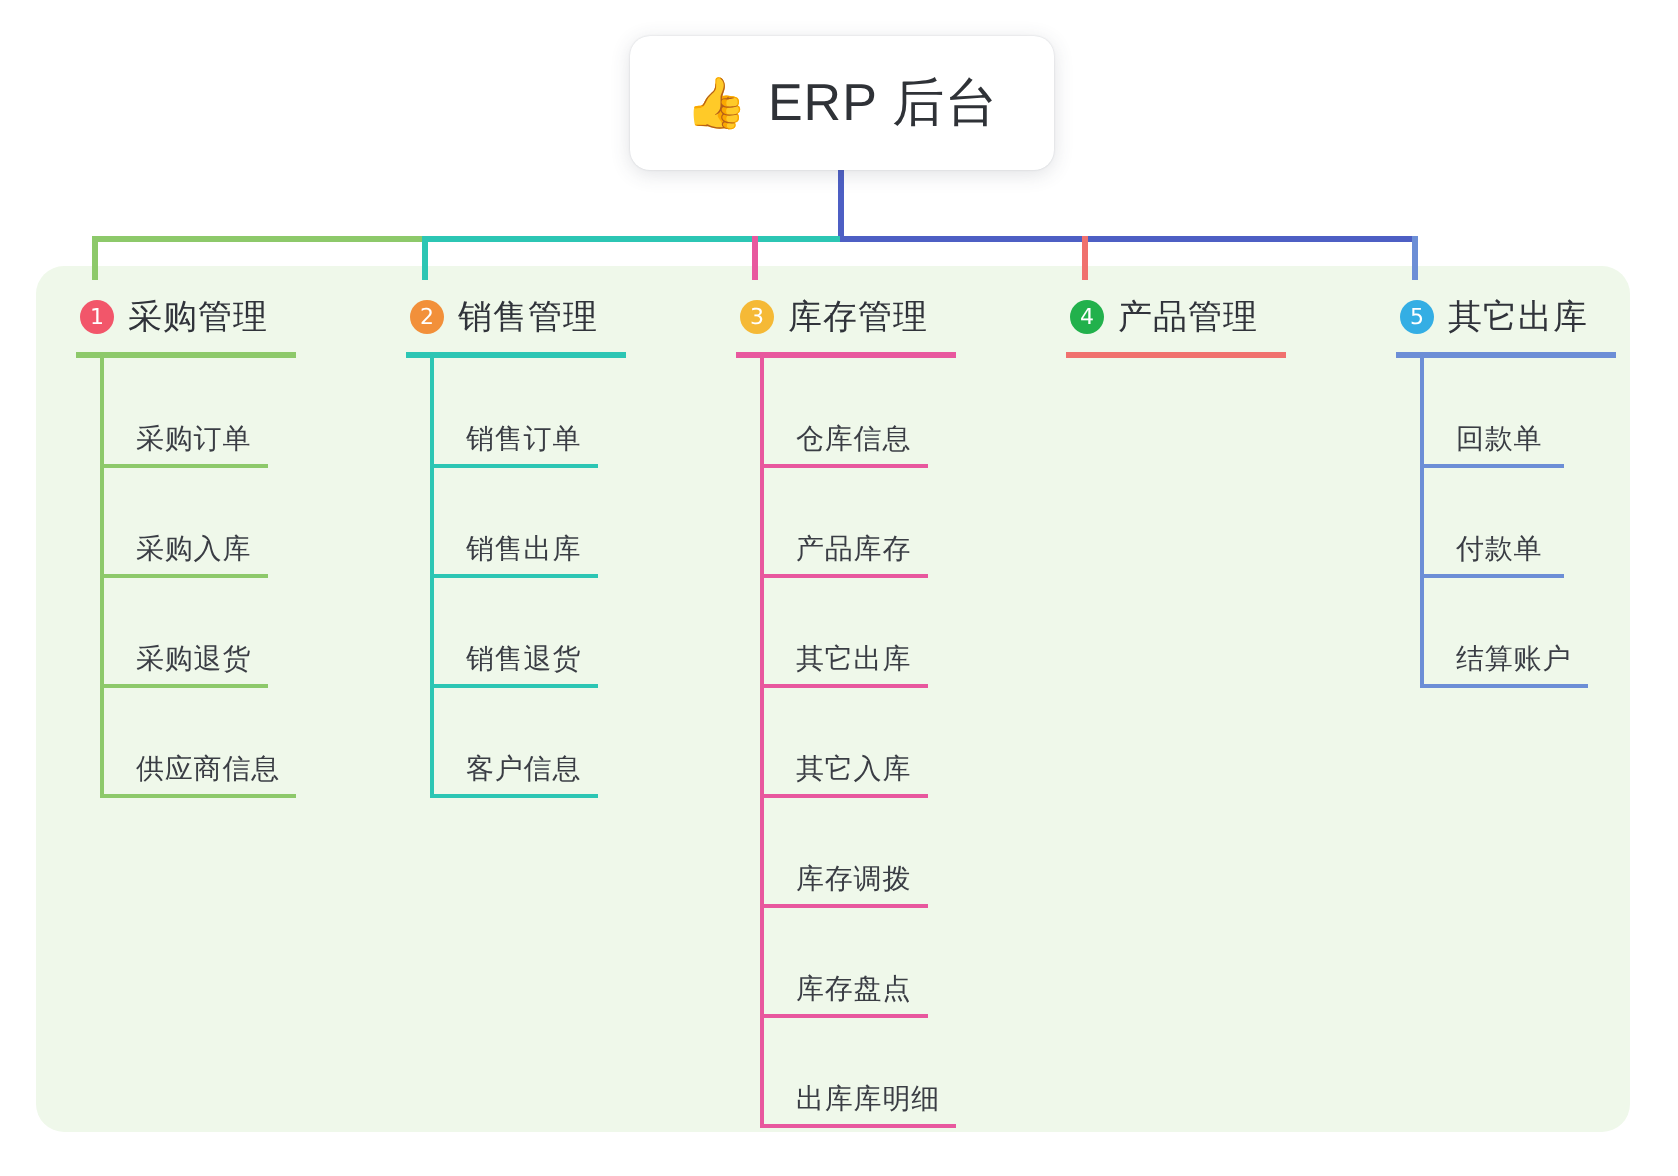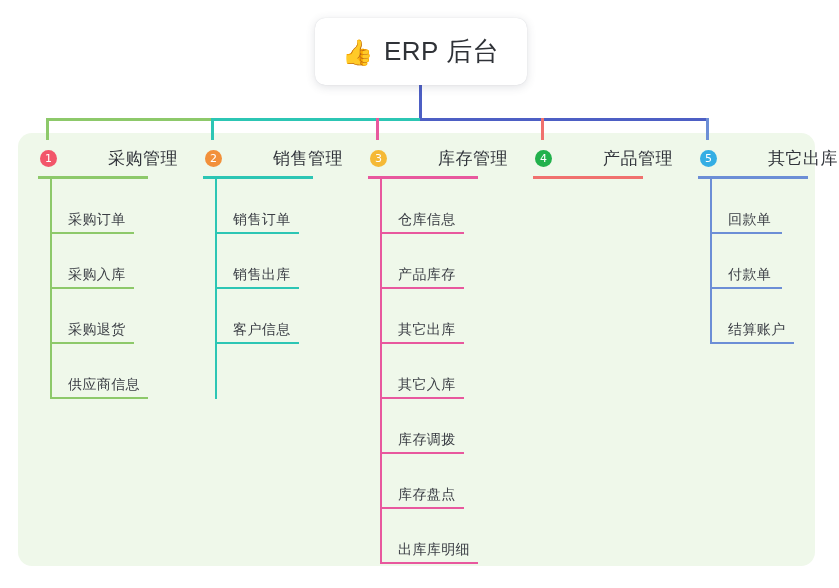--- a/index.html
+++ b/index.html
@@ -94,21 +94,20 @@
     line-height: 17px;
     text-align: center;
     flex: 0 0 auto;
     font-family: "DejaVu Sans", sans-serif;
   }
   .col-title {
     font-size: 17px;
     color: #30333a;
     white-space: nowrap;
     letter-spacing: 0.5px;
-    margin-left: 44px;
   }
   .col-rule {
     height: 3px;
     margin-top: 6px;
   }
 
   
   .items {
     position: relative;
     margin-top: 0px;
@@ -203,20 +202,24 @@
           <div class="spine" style="background: rgb(44, 198, 180); height: 220px;"></div>
           <div class="item">
             <span class="item-label">销售订单</span>
             <div class="item-rule" style="width: 84px; background: rgb(44, 198, 180);"></div>
           </div>
           <div class="item">
             <span class="item-label">销售出库</span>
             <div class="item-rule" style="width: 84px; background: rgb(44, 198, 180);"></div>
           </div>
           <div class="item">
+            <span class="item-label">销售退货</span>
+            <div class="item-rule" style="width: 84px; background: rgb(44, 198, 180);"></div>
+          </div>
+          <div class="item">
             <span class="item-label">客户信息</span>
             <div class="item-rule" style="width: 84px; background: rgb(44, 198, 180);"></div>
           </div>
         </div>
       </div>
       <div class="column" style="left: 368px;">
         <div class="col-head">
           <span class="badge" style="background: rgb(245, 185, 54);">3</span>
           <span class="col-title">库存管理</span>
         </div>

